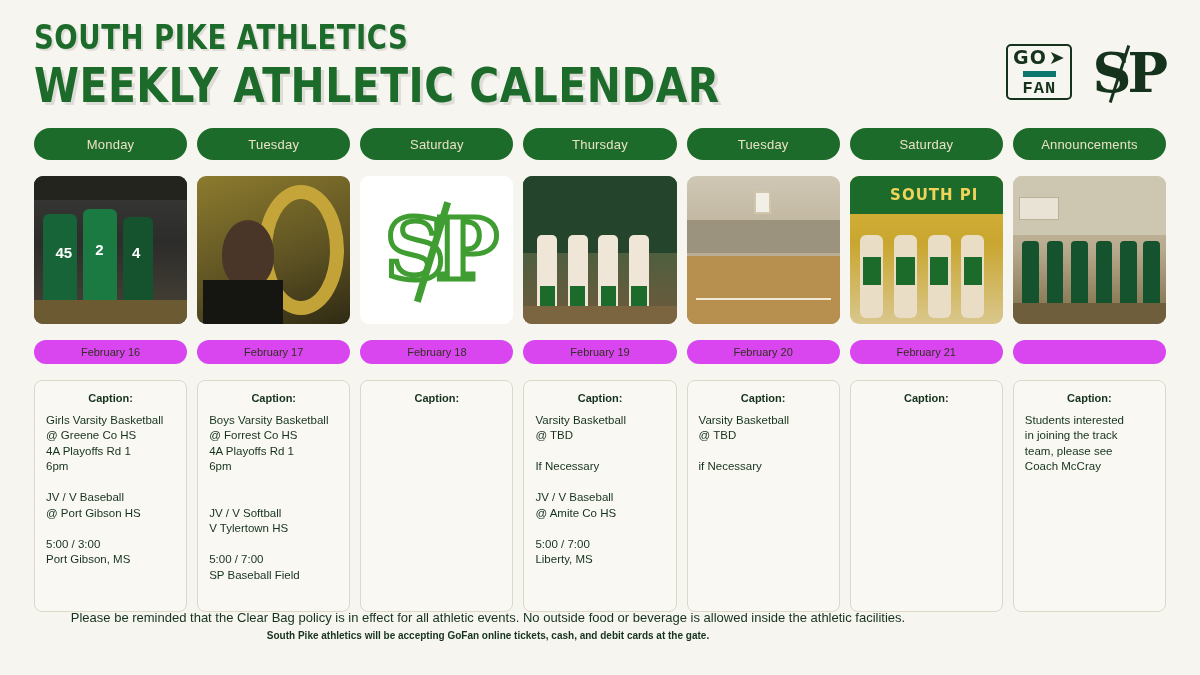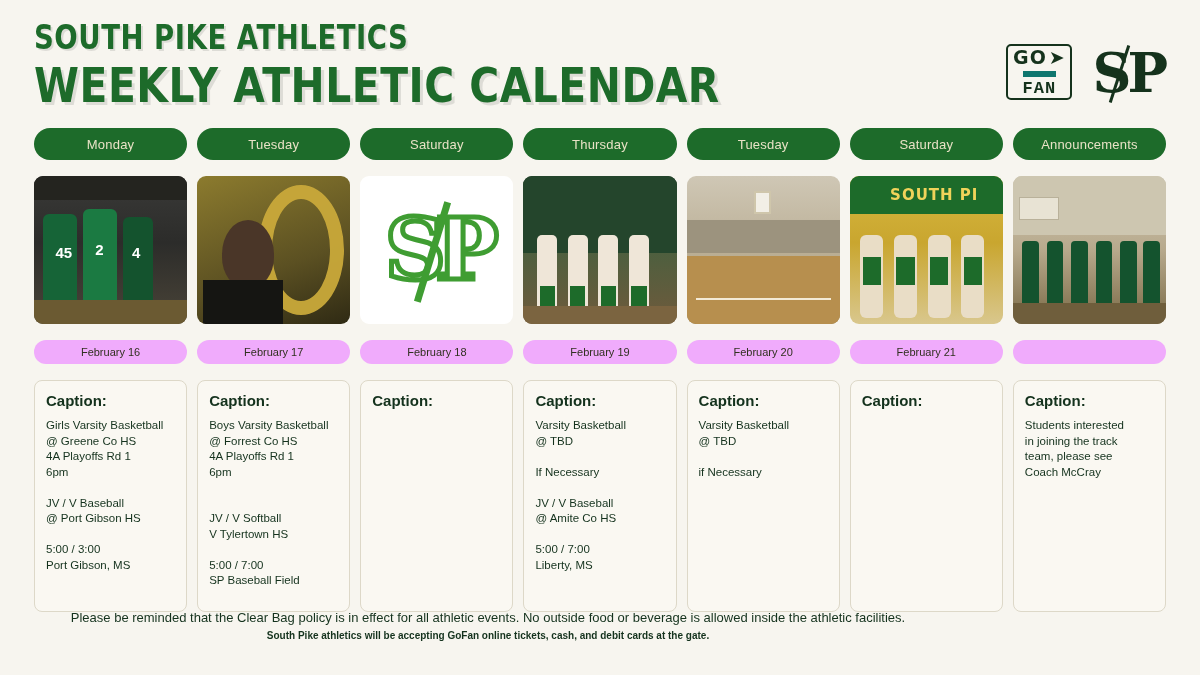--- a/index.html
+++ b/index.html
@@ -120,21 +120,21 @@
     overflow: hidden;
     position: relative;
     background: #d8d2c0;
   }
   .photo.white { background: #ffffff; }
 
   .date-pill {
     margin-top: 9px;
     height: 24px;
     border-radius: 12px;
-    background: #f0abfc;
+    background: #d946ef;
     color: #30301f;
     font-size: 11px;
     display: flex;
     align-items: center;
     justify-content: center;
   }
   .date-pill.empty { color: transparent; }
 
   .card {
     margin-top: 9px;
@@ -144,23 +144,23 @@
     background: #faf8f2;
     padding: 10px 11px;
     font-size: 11.5px;
     color: #14321d;
     line-height: 1.35;
     overflow: hidden;
   }
   .card .cap {
     font-weight: bold;
     color: #14321d;
-    text-align: left;
+    text-align: center;
     margin-bottom: 7px;
-    font-size: 15px;
+    font-size: 11px;
   }
   .card .body { white-space: pre-line; }
 
   
   .footer {
     position: absolute;
     bottom: 34px; left: 0; width: 976px;
     text-align: center;
     color: #14321d;
   }

